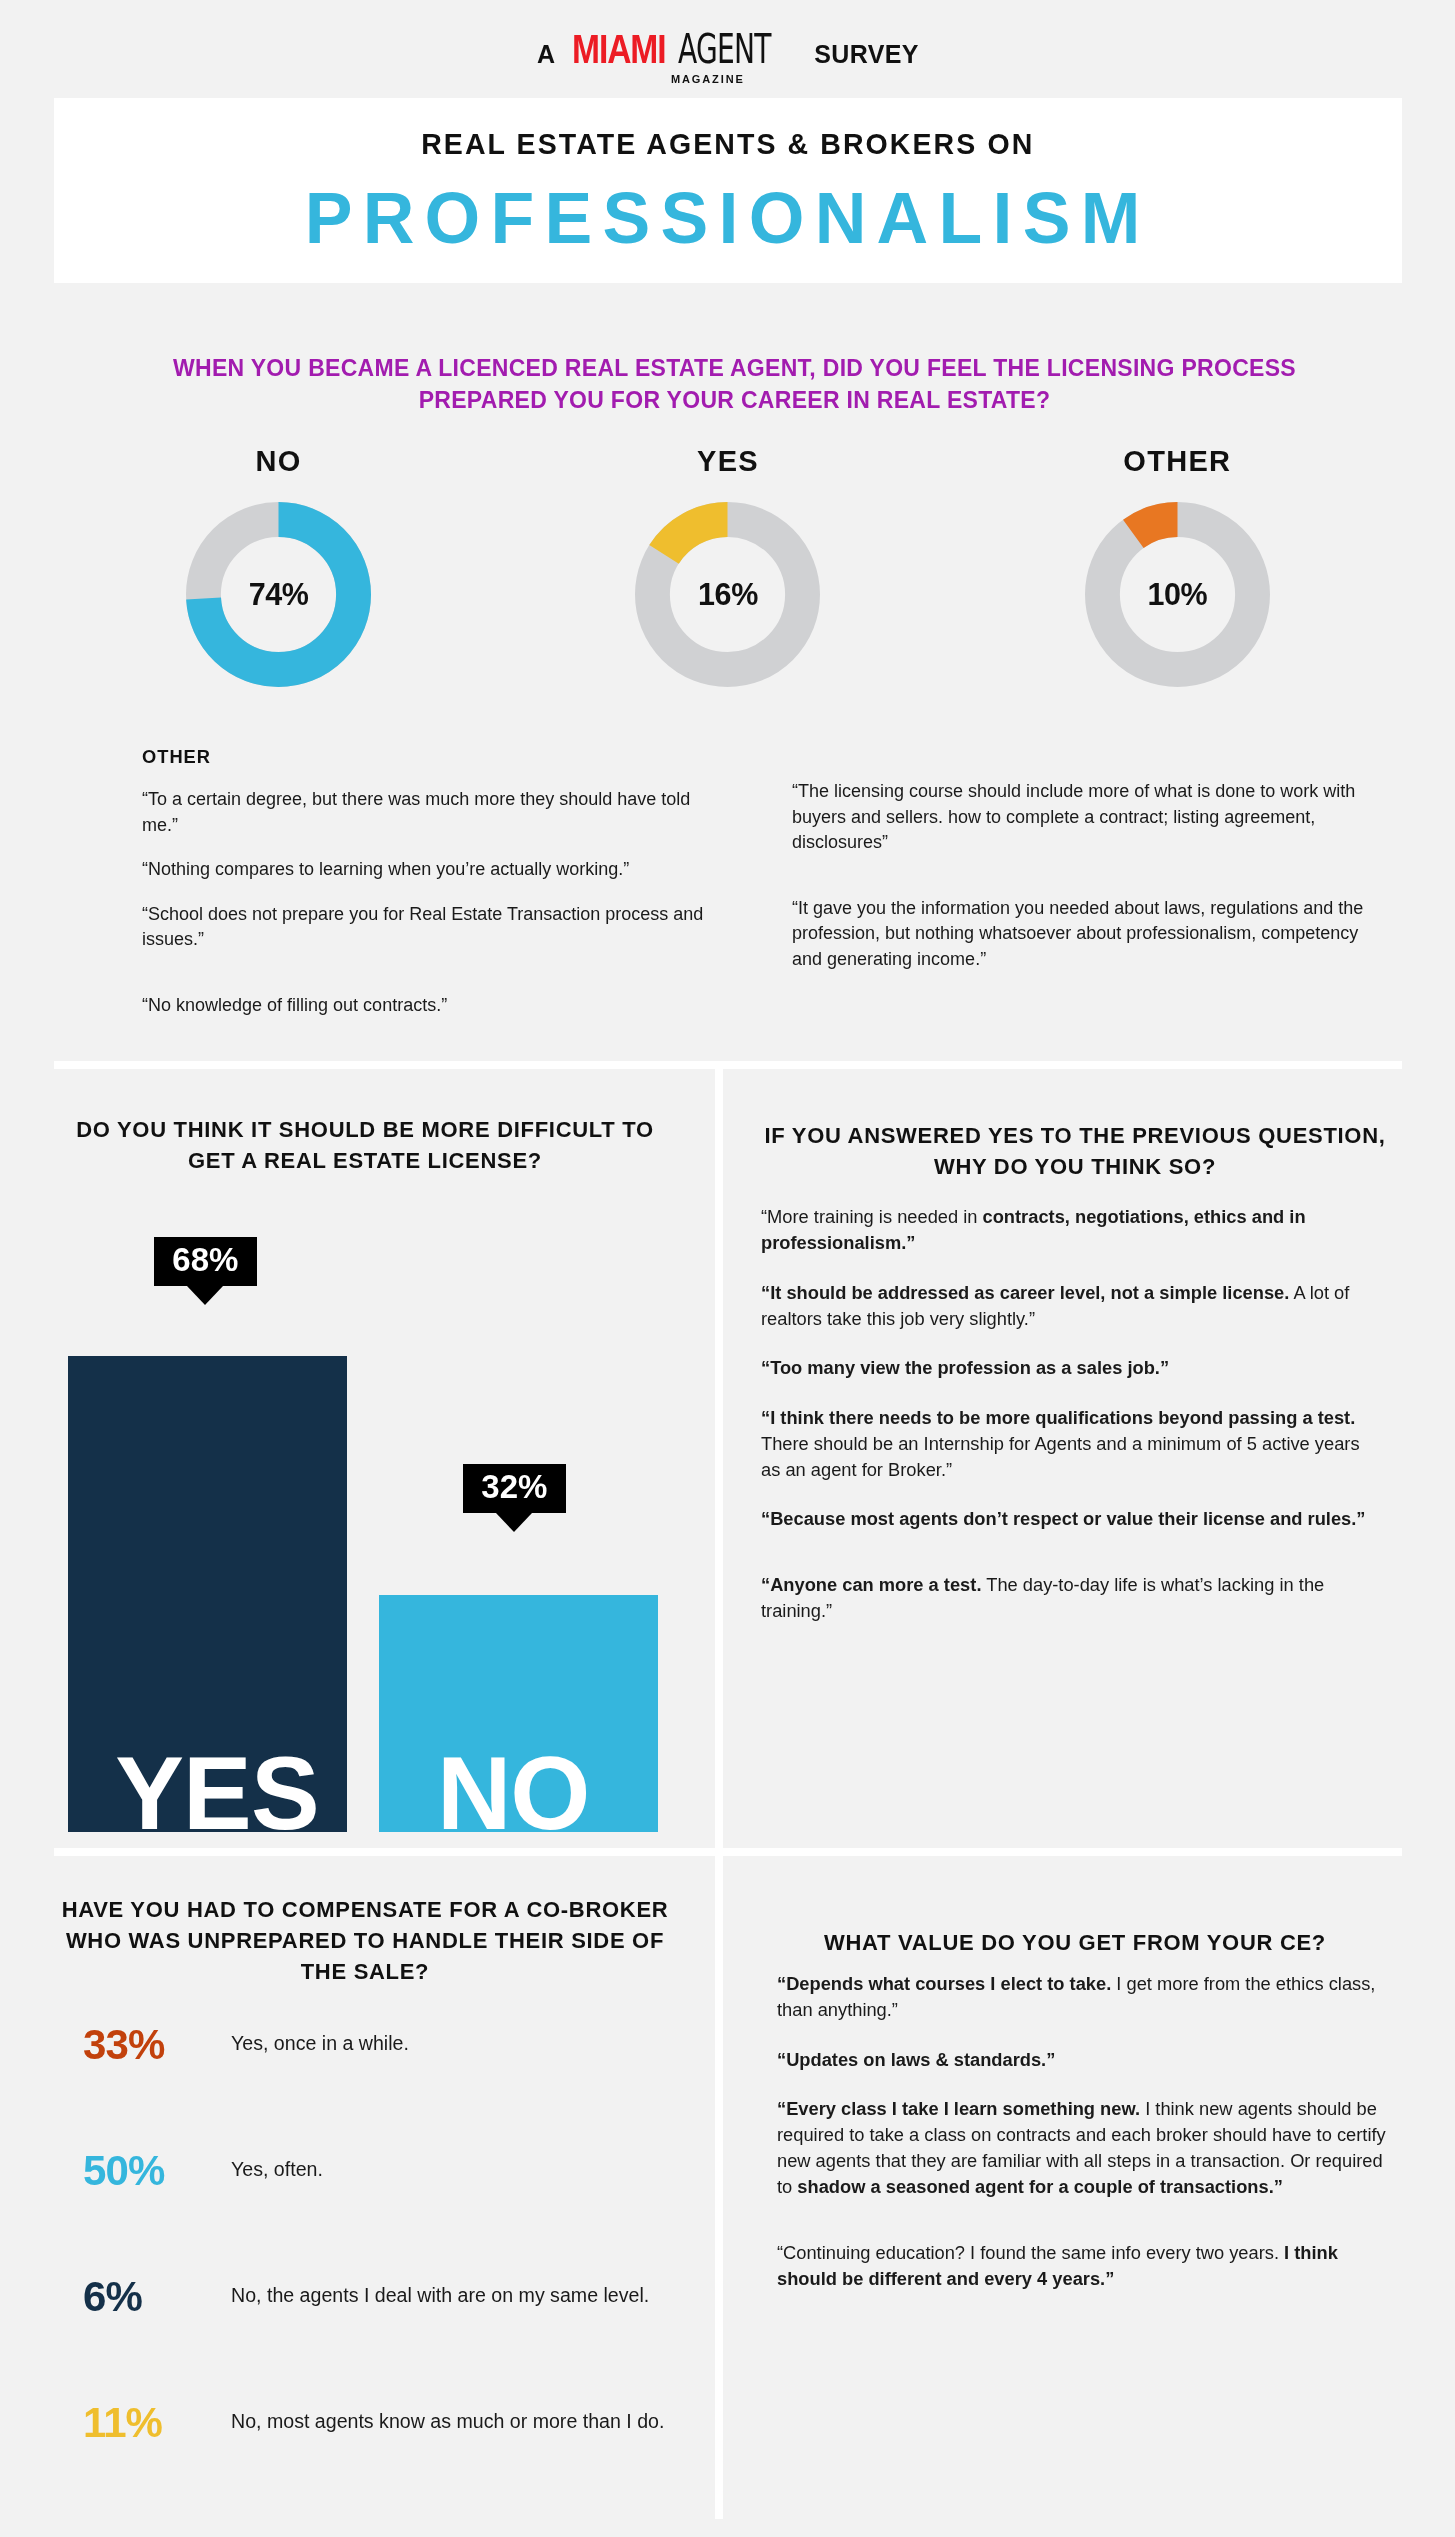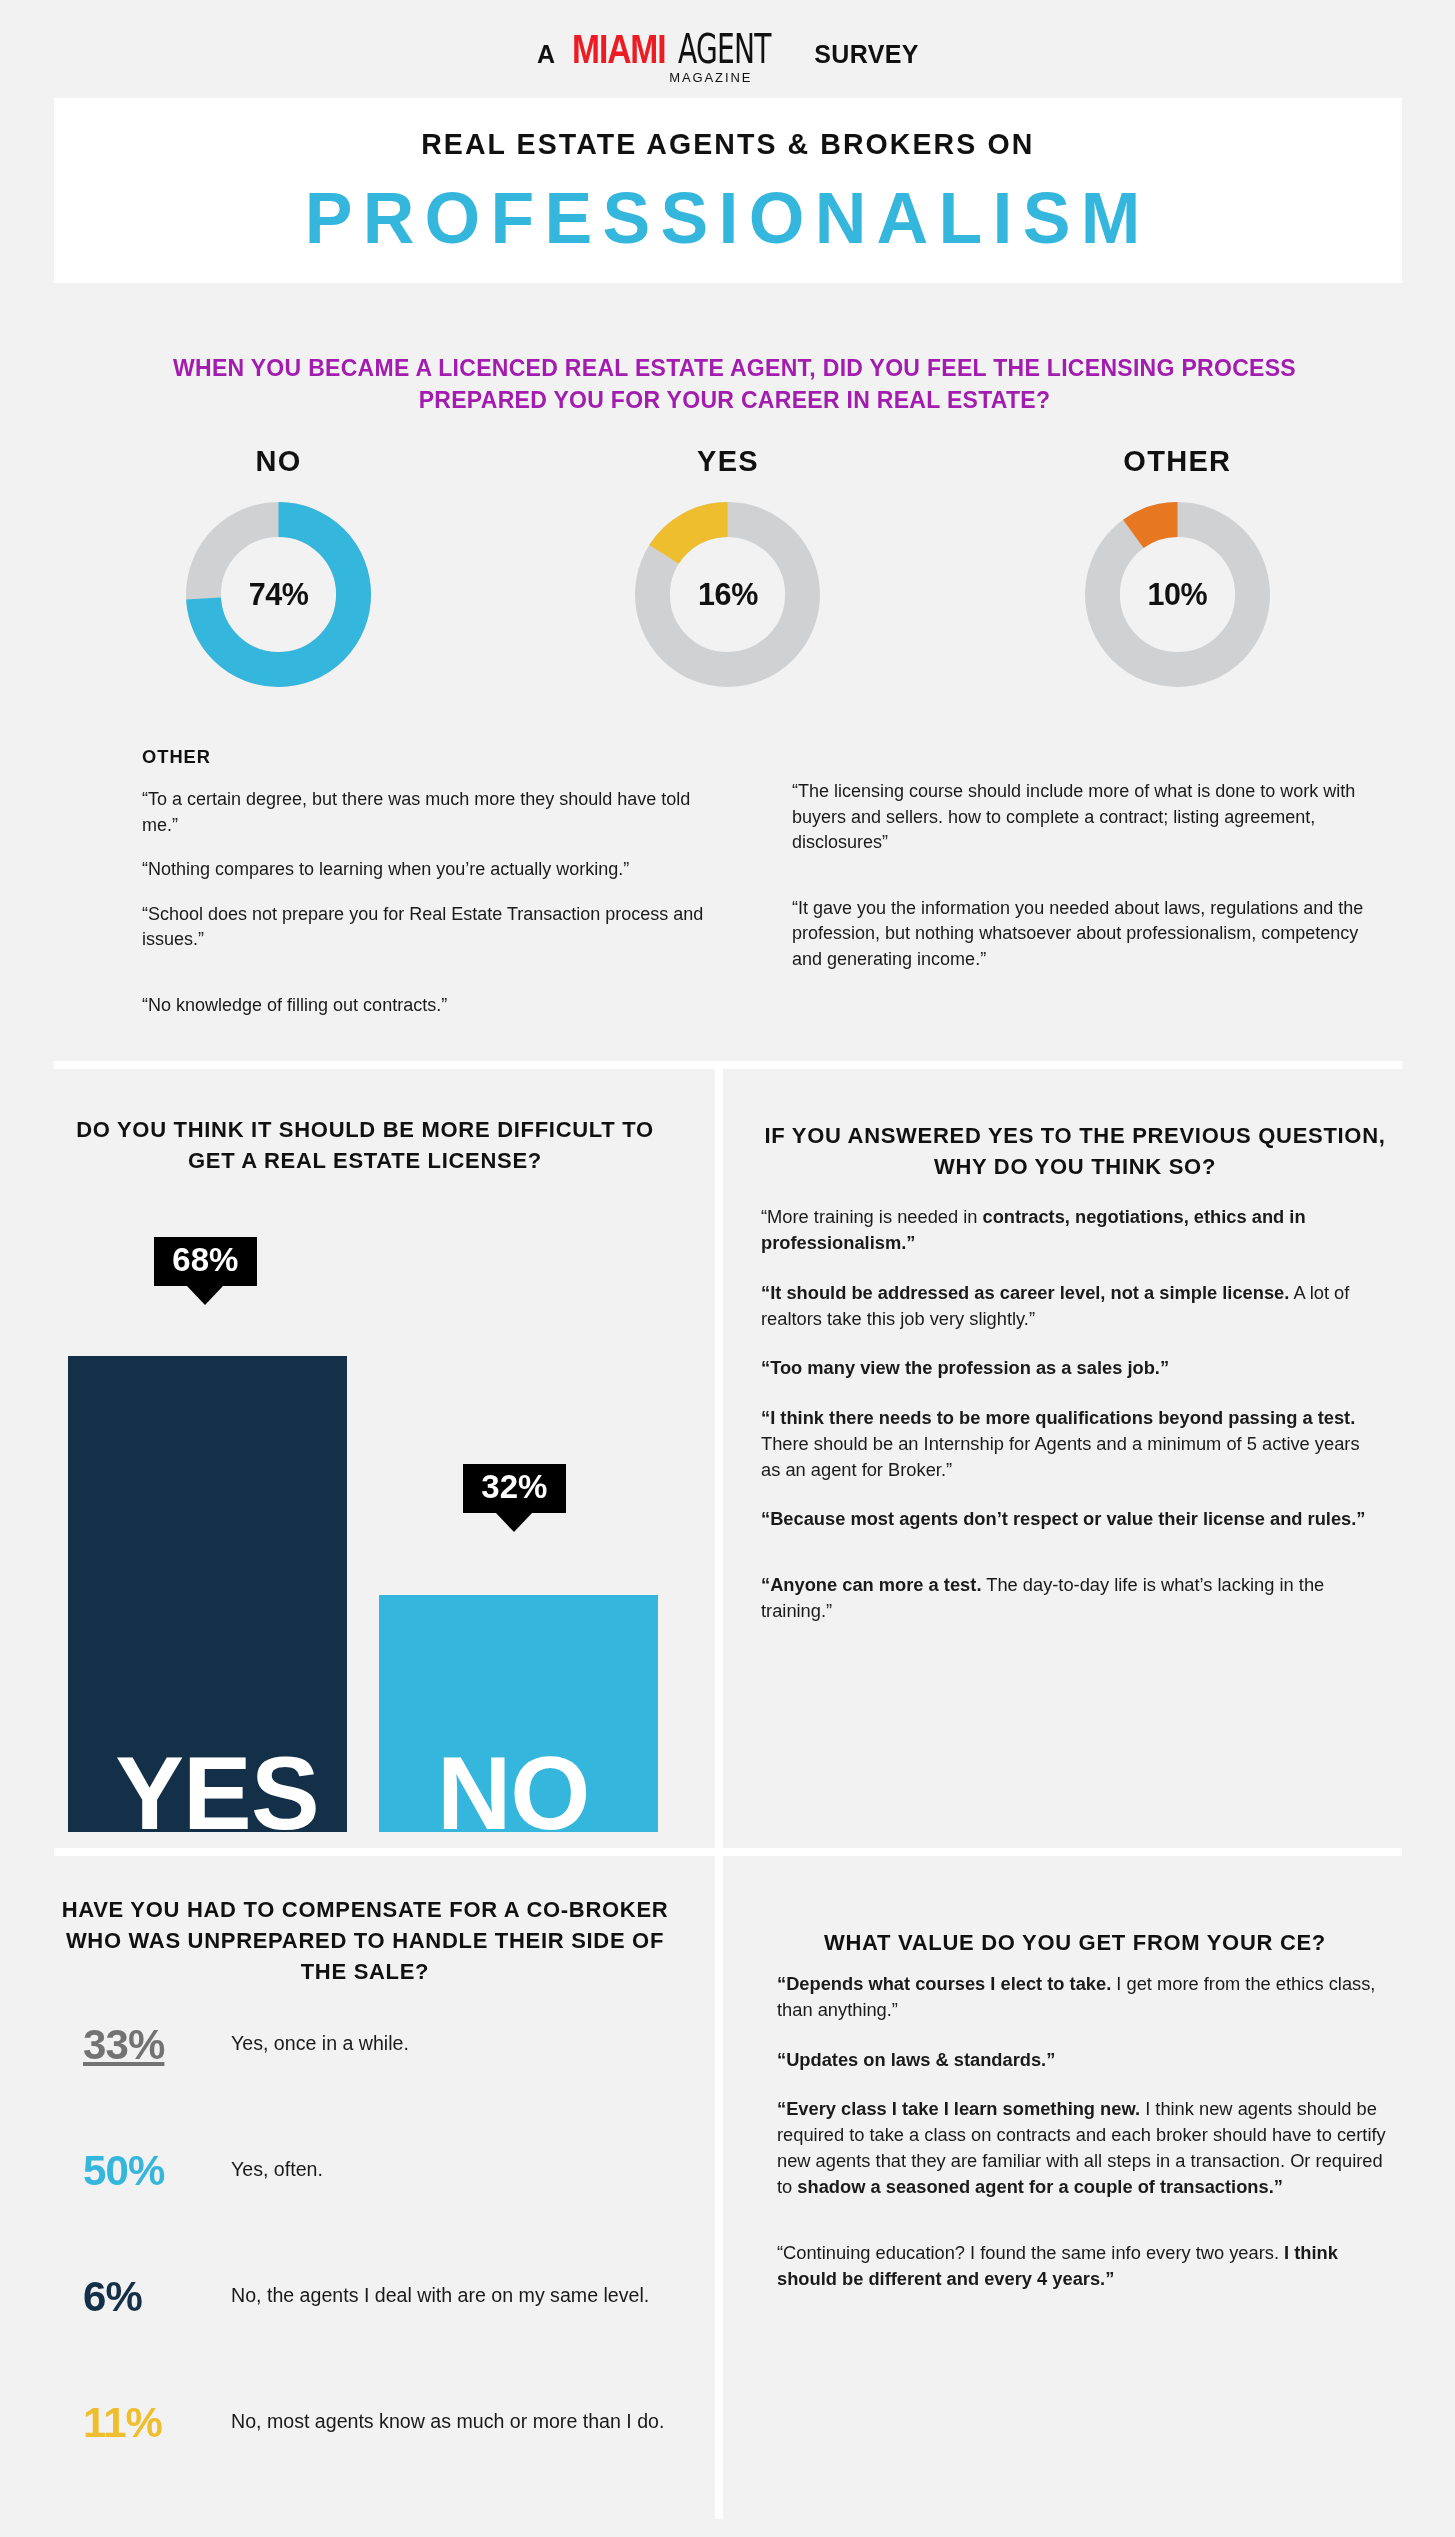--- a/index.html
+++ b/index.html
@@ -61,22 +61,22 @@
     transform: scaleX(0.78);
     transform-origin: left bottom;
     display: inline-block;
     margin-left: -5.2px;
   }
   .logo-magazine {
     position: absolute;
     left: 50%;
     transform: translateX(-18%);
     bottom: -13px;
-    font-size: 13px;
-    font-weight: normal;
+    font-size: 11px;
+    font-weight: bold;
     letter-spacing: 1.9px;
     color: #111;
     white-space: nowrap;
   }
   .logo-survey {
     font-size: 25px;
     font-weight: bold;
     letter-spacing: 0.4px;
     color: #111;
     margin-left: 17.5px;
@@ -472,21 +472,21 @@
     <p class="quote"><b>“Anyone can more a test.</b> The day-to-day life is what’s lacking in the training.”</p>
   </div>
 
   <div class="hdiv" style="top:1848px;"></div>
   <div class="vdiv" style="top:1856px; height:663px;"></div>
 
   <div class="q3-head">HAVE YOU HAD TO COMPENSATE FOR A CO-BROKER WHO WAS UNPREPARED TO HANDLE THEIR SIDE OF THE SALE?</div>
 
   <div class="stat-list">
     <div class="stat-row">
-      <div class="stat-pct" style="color:#737373;text-decoration:underline;">33%</div>
+      <div class="stat-pct" style="color:#c2410c;">33%</div>
       <div class="stat-text">Yes, once in a while.</div>
     </div>
     <div class="stat-row">
       <div class="stat-pct" style="color:#35b6dd;">50%</div>
       <div class="stat-text">Yes, often.</div>
     </div>
     <div class="stat-row">
       <div class="stat-pct" style="color:#143049;">6%</div>
       <div class="stat-text">No, the agents I deal with are on my same level.</div>
     </div>

